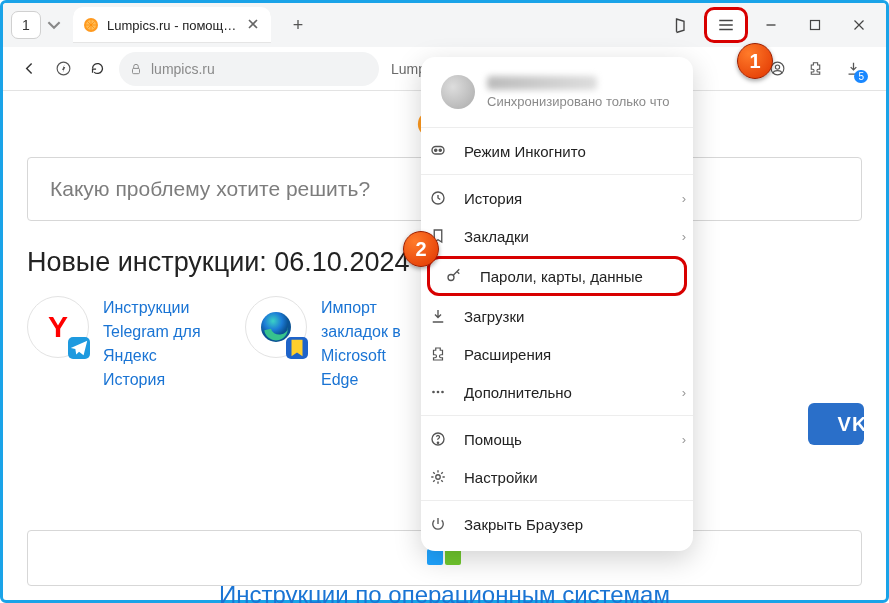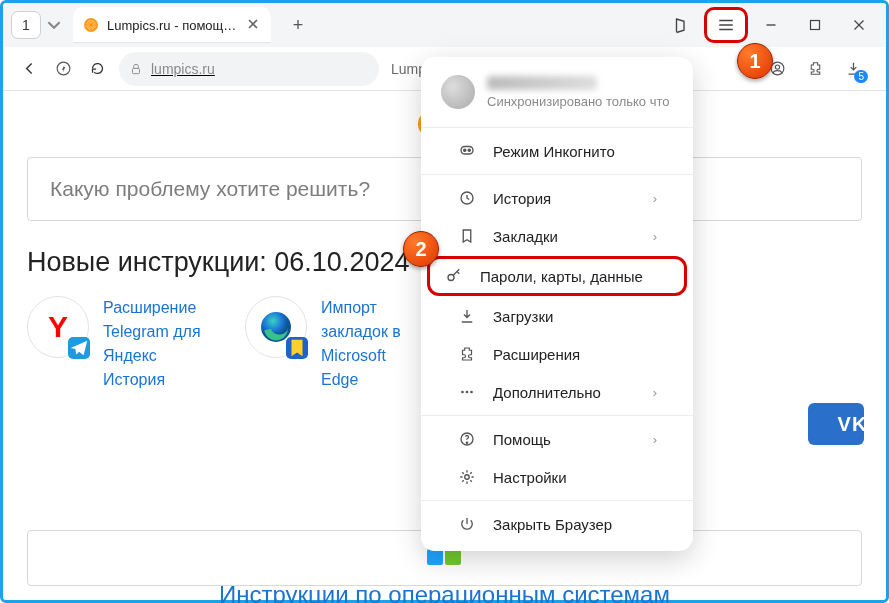--- a/index.html
+++ b/index.html
@@ -20,21 +20,21 @@
   .titlebar-right { margin-left: auto; display: flex; align-items: center; gap: 2px; padding-right: 6px; }
   .tb-icon { width: 42px; height: 36px; display: flex; align-items: center; justify-content: center; color: #444; }
   .tb-icon svg { width: 18px; height: 18px; }
   .menu-icon-wrap { width: 44px; height: 36px; display: flex; align-items: center; justify-content: center; border: 3px solid #d80000; border-radius: 10px; background: #fff; }
   .menu-icon-wrap svg { width: 18px; height: 14px; }
 
   
   .addrbar { height: 44px; display: flex; align-items: center; padding: 0 10px; background: #fff; border-bottom: 1px solid #e3e3e3; gap: 2px; }
   .ab-btn { width: 32px; height: 32px; display: flex; align-items: center; justify-content: center; color: #555; }
   .ab-btn svg { width: 17px; height: 17px; }
-  .addr-field { flex: 0 0 auto; height: 34px; background: #f2f3f4; border-radius: 17px; display: flex; align-items: center; padding: 0 14px 0 10px; gap: 8px; margin-left: 4px; width: 260px; text-decoration: underline; }
+  .addr-field { flex: 0 0 auto; height: 34px; background: #f2f3f4; border-radius: 17px; display: flex; align-items: center; padding: 0 14px 0 10px; gap: 8px; margin-left: 4px; width: 260px; }
   .lock { width: 14px; height: 14px; }
   .addr-domain { font-size: 14px; color: #8a8a8a; }
   .addr-rest { font-size: 14px; color: #6a6a6a; margin-left: 10px; white-space: nowrap; overflow: hidden; }
   .addrbar-right { margin-left: auto; display: flex; align-items: center; gap: 4px; padding-right: 6px; }
   .addrbar-right .ab-btn { width: 34px; }
   .dl-badge { position: relative; }
   .dl-badge .badge { position:absolute; bottom:2px; right:2px; background:#1a88ff;color:#fff; font-size:10px; border-radius:8px; padding:0 4px; line-height:13px;}
 
   
   .page { padding: 18px 24px 0 24px; position: relative; }
@@ -62,21 +62,21 @@
   .os-link { color:#1a74d4; font-size:24px; }
 
   
   .menu { position:absolute; top:54px; left:418px; width:272px; background:#fff; border-radius:14px; box-shadow: 0 8px 28px rgba(0,0,0,0.18); padding:10px 0 8px 0; z-index:50; }
   .menu-user { display:flex; gap:12px; align-items:center; padding:8px 20px 14px 20px; }
   .avatar { width:34px; height:34px; border-radius:50%; background: radial-gradient(circle at 35% 35%, #ddd, #aaa);}
   .user-text { display:flex; flex-direction:column; }
   .user-name { height:14px; width:110px; border-radius:4px; filter: blur(3px); background: linear-gradient(90deg,#bbb,#ddd);}
   .user-status { font-size:13px; color:#8a8a8a; margin-top:4px;}
   .menu-sep { height:1px; background:#ededed; margin:4px 0;}
-  .menu-item { display:flex; align-items:center; gap:16px; padding:10px 36px; font-size:15px; color:#222; position:relative;}
+  .menu-item { display:flex; align-items:center; gap:16px; padding:10px 7px; font-size:15px; color:#222; position:relative;}
   .menu-item .mi-ico { width:20px; display:flex; align-items:center; justify-content:center; color:#555;}
   .menu-item .mi-ico svg { width:18px; height:18px;}
   .menu-item .chev { margin-left:auto; color:#999; font-size:13px;}
   .mi-highlight { border:3px solid #d80000; border-radius:12px; margin:1px 6px; padding:8px 14px;}
 
   
   .callout { position:absolute; width:36px; height:36px; border-radius:50%; background: radial-gradient(circle at 32% 28%, #ff7b2a, #e03400); color:#fff; font-size:20px; font-weight:700; display:flex; align-items:center; justify-content:center; box-shadow:0 2px 4px rgba(0,0,0,.35); border:1px solid #9a1e00; z-index:60;}
 
   
   .quad { width:34px; height:34px; display:grid; grid-template-columns:1fr 1fr; grid-template-rows:1fr 1fr; gap:2px;}
@@ -228,21 +228,21 @@
           <svg viewBox="0 0 48 48">
               <text x="24" y="36" font-size="36" font-weight="700" fill="#ff0000" text-anchor="middle" font-family="Arial">Y</text>
             </svg>
           <div class="mini" style="background:#1e9adf">
             <svg viewBox="0 0 24 24" width="14" height="14">
                 <path d="M3 12 L21 4 L17 20 L12 16 L9 19 L8 13 Z" fill="#fff"></path>
               </svg>
           </div>
         </div>
         <div class="card-title">
-          <span>Расширение</span>
+          <span>Инструкции</span>
           <span>Telegram для</span>
           <span>Яндекс</span>
           <span>История</span>
         </div>
       </div>
 
       <div class="card">
         <div class="card-ico">
           <svg viewBox="0 0 48 48">
               <defs>

